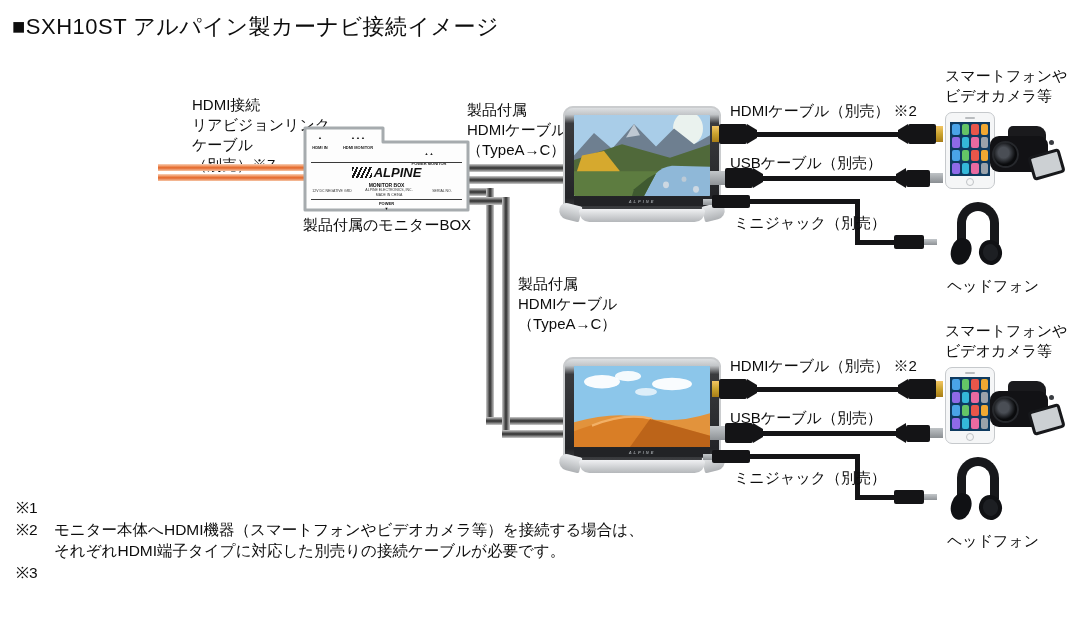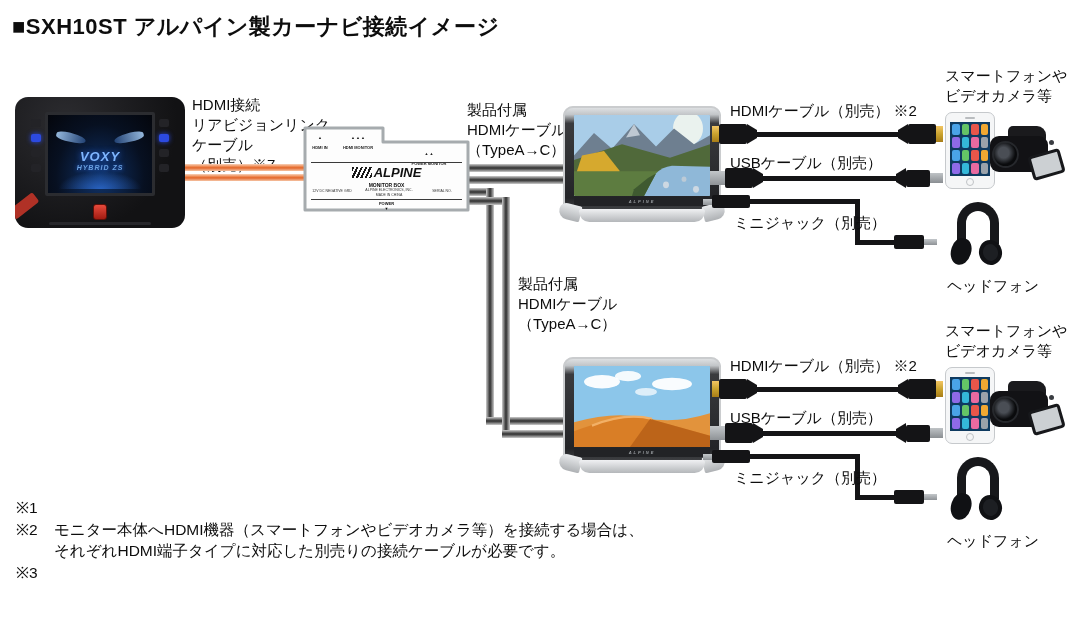--- a/index.html
+++ b/index.html
@@ -1,19 +1,19 @@
 <!DOCTYPE html>
 <html><head>
 <meta charset="utf-8">
 <style>
   * { margin:0; padding:0; box-sizing:border-box; }
   body { background:#fff; font-family:"Liberation Sans", sans-serif; }
   .stage { position:relative; width:1080px; height:634px; background:#fff; overflow:hidden; color:#0d0d0d; }
 
-  .title { position:absolute; left:12px; top:12px; font-size:22px; font-weight:bold; letter-spacing:0.5px; }
+  .title { position:absolute; left:12px; top:12px; font-size:22px; font-weight:normal; letter-spacing:0.5px; }
 
   .jp { position:absolute; font-size:15px; line-height:20px; white-space:pre-line; color:#0d0d0d; }
 
   
   .cable-orange { position:absolute; height:7px; z-index:1;
     background:linear-gradient(180deg,#f8d2ba 0%,#ec8147 40%,#e2662b 55%,#f6c4a4 100%); }
   .tube-h { position:absolute; height:8px; z-index:1;
     background:linear-gradient(180deg,#cdcdcd 0%,#6a6a6a 30%,#2f2f2f 50%,#6a6a6a 70%,#cdcdcd 100%); }
   .tube-v { position:absolute; width:8px; z-index:1;
     background:linear-gradient(90deg,#cdcdcd 0%,#6a6a6a 30%,#2f2f2f 50%,#6a6a6a 70%,#cdcdcd 100%); }
@@ -143,44 +143,20 @@
   <div class="tube-h" style="left:465px; top:164px; width:112px;"></div>
   <div class="tube-h" style="left:465px; top:176px; width:112px;"></div>
 
   <div class="tube-h" style="left:465px; top:188px; width:29px;"></div>
   <div class="tube-v" style="left:486px; top:188px; height:237px;"></div>
   <div class="tube-h" style="left:486px; top:417px; width:92px;"></div>
   <div class="tube-h" style="left:465px; top:197px; width:45px;"></div>
   <div class="tube-v" style="left:502px; top:197px; height:241px;"></div>
   <div class="tube-h" style="left:502px; top:430px; width:76px;"></div>
 
-  <div class="hu">
-    <div class="hu-screen">
-      <div class="hu-light l"></div>
-      <div class="hu-light r"></div>
-      <div class="hu-voxy">VOXY</div>
-      <div class="hu-sub">HYBRID ZS</div>
-      <div class="hu-glow"></div>
-    </div>
-    <div class="hu-col l">
-      <div class="hu-btn"></div>
-      <div class="hu-btn lit"></div>
-      <div class="hu-btn"></div>
-      <div class="hu-btn"></div>
-    </div>
-    <div class="hu-col r">
-      <div class="hu-btn"></div>
-      <div class="hu-btn lit"></div>
-      <div class="hu-btn"></div>
-      <div class="hu-btn"></div>
-    </div>
-    <div class="hu-redwing"></div>
-    <div class="hu-red"></div>
-    <div class="hu-vent"></div>
-  </div>
 
   <div class="jp" style="left:192px; top:95px;">HDMI接続
 リアビジョンリンク
 ケーブル
 （別売）※7</div>
 
   <div class="mbox">
     <svg width="167" height="86" viewBox="0 0 167 86">
       <path d="M2,2 H80 V16 H165 V84 H2 Z" fill="#fdfdfd" stroke="#a6abae" stroke-width="3" stroke-linejoin="round"></path>
     </svg>
@@ -203,20 +179,21 @@
     </div>
     <div class="mbox-model">MONITOR BOX</div>
     <div class="mbox-small" style="left:6px; top:63px; width:46px;">12V DC NEGATIVE GRD</div>
     <div class="mbox-small" style="left:58px; top:62px; width:56px;">ALPINE ELECTRONICS, INC.
 MADE IN CHINA</div>
     <div class="mbox-small" style="left:118px; top:63px; width:42px;">SERIAL NO.</div>
     <div class="mbox-rule" style="top:73px;"></div>
     <div class="mbox-power">POWER
 ▼</div>
   </div>
+  <div class="jp" style="left:303px; top:215px;">製品付属のモニターBOX</div>
 
   <div class="jp" style="left:467px; top:100px; background:#fff;">製品付属
 HDMIケーブル
 （TypeA→C）</div>
   <div class="jp" style="left:518px; top:274px; background:#fff;">製品付属
 HDMIケーブル
 （TypeA→C）</div>
 
   <div class="monitor" style="left:563px; top:106px;">
     <div class="m-body"></div>

